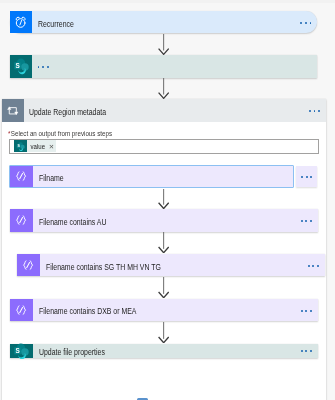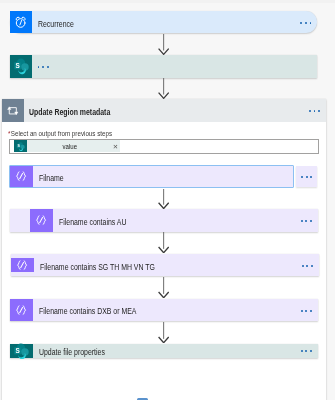--- a/index.html
+++ b/index.html
@@ -22,21 +22,21 @@
 
   
   .arrow{position:absolute;}
 
   
   .scope{position:absolute;box-sizing:border-box;background:#fff;
          box-shadow:0 1.2px 2px rgba(0,0,0,0.18), 0 0 1px rgba(0,0,0,0.14);}
   .scopehead{position:absolute;left:0;top:0;display:flex;align-items:stretch;height:22.5px;}
   .scopehead .ico{width:22.5px;flex:0 0 22.5px;display:flex;align-items:center;justify-content:center;}
   .scopehead .ttl{flex:1;display:flex;align-items:center;padding-left:4.5px;
-                  font-size:9px;line-height:11px;color:#242424;white-space:nowrap;font-weight:bold;}
+                  font-size:9px;line-height:11px;color:#242424;white-space:nowrap;}
   .scopehead .ttl>span{display:block;transform:scaleX(0.77) translateY(2.3px);transform-origin:left center;}
   .scopehead .menu{width:22.2px;flex:0 0 22.2px;display:flex;align-items:center;justify-content:center;padding-top:1.4px;box-sizing:border-box;}
   .scopehead .menu i{display:block;width:1.9px;height:1.9px;border-radius:50%;background:#1763b0;margin:0 1.4px;}
 
   .fieldlabel{position:absolute;font-size:8px;line-height:9px;color:#3b3a39;white-space:nowrap;transform:scaleX(0.78);transform-origin:left center;}
   .fieldlabel .req{color:#a4262c;margin-right:0.5px;}
   .fieldbox{position:absolute;box-sizing:border-box;background:#fff;border:1px solid #a2a1a0;}
   .token{position:absolute;display:flex;align-items:center;background:#e6efee;height:11.5px;}
   .token .tico{width:12.4px;height:11.5px;flex:0 0 12.4px;display:flex;align-items:center;justify-content:center;background:#036c70;}
   .token .ttxt{font-size:8px;line-height:9px;color:#242424;padding:0 0 0 4.6px;width:13.2px;box-sizing:content-box;transform:scaleX(0.76);transform-origin:left center;}
@@ -122,21 +122,21 @@
         <i></i>
       </div>
   </div>
 </div>
 
 <div class="fieldlabel" style="left:7.8px;top:129.3px;">
   <span class="req">*</span><span>Select an output from previous steps</span>
 </div>
 
 <div class="fieldbox" style="left:8.6px;top:139.3px;width:310.3px;height:14.3px;"></div>
-<div class="token" style="left:14.4px;top:140.4px;gap:32px;">
+<div class="token" style="left:14.4px;top:140.4px;">
   <div class="tico">
     <svg width="9" height="9" viewBox="0 0 32 32">
       <circle cx="15.6" cy="9.8" r="8.6" fill="#038087"></circle>
       <circle cx="23.6" cy="17.6" r="7.4" fill="#17979f"></circle>
       <path d="M22.8 19.4 A7.3 7.3 0 1 1 10.6 24.1 A5.3 5.3 0 0 0 22.8 19.4 Z" fill="#2ad2db"></path>
       <rect x="2.6" y="8.6" width="13.0" height="13.8" fill="#08868d"></rect>
       <text x="9.1" y="19.5" font-family="'Liberation Sans',sans-serif" font-size="12.6" font-weight="bold" fill="#ffffff" text-anchor="middle">S</text>
     </svg>
   </div>
   <div class="ttxt">value</div>
@@ -164,21 +164,21 @@
     </div>
 </div>
 
 <div class="arrow" style="left:157.9px;top:188.9px;">
   <svg width="11.3" height="20.1" viewBox="0 0 11.3 20.1">
     <path d="M5.65 0 L5.65 15.7" stroke="#6a6a6a" stroke-width="1"></path>
     <path d="M0.6 13.8 L5.65 19.55 L10.7 13.8" fill="none" stroke="#3b3b3b" stroke-width="1.3" stroke-linejoin="miter"></path>
   </svg>
 </div>
 
-<div class="card shadow" style="left:10px;top:209px;width:307.5px;background:#ede8fd;height:22.6px;padding-left:20px;">
+<div class="card shadow" style="left:10px;top:209px;width:307.5px;background:#ede8fd;height:22.6px;">
   <div class="ico" style="background:#8c6cfd;">
     <svg width="14.2" height="14.2" viewBox="0 0 16 16" fill="none" stroke="#ffffff" stroke-width="1.08" stroke-linecap="round" stroke-linejoin="round">
       <path d="M5.65 3.1 C4.1 3.2 4.8 6.85 2.95 8 C4.8 9.15 4.1 12.8 5.65 12.9"></path>
       <path d="M10.35 3.1 C11.9 3.2 11.2 6.85 13.05 8 C11.2 9.15 11.9 12.8 10.35 12.9"></path>
       <path d="M9.6 5.1 L6.4 10.9" stroke-width="1.15"></path>
     </svg>
   </div>
   <div class="ttl">
       <span>Filename contains AU</span>
     </div>
@@ -189,21 +189,21 @@
     </div>
 </div>
 
 <div class="arrow" style="left:157.9px;top:232.2px;">
   <svg width="11.3" height="21.3" viewBox="0 0 11.3 21.3">
     <path d="M5.65 0 L5.65 16.9" stroke="#6a6a6a" stroke-width="1"></path>
     <path d="M0.6 15.0 L5.65 20.75 L10.7 15.0" fill="none" stroke="#3b3b3b" stroke-width="1.3" stroke-linejoin="miter"></path>
   </svg>
 </div>
 
-<div class="card shadow" style="left:11px;top:253.9px;width:307.5px;background:#ede8fd;height:22.6px;align-items:center;">
+<div class="card shadow" style="left:17px;top:253.9px;width:307.5px;background:#ede8fd;height:22.6px;">
   <div class="ico" style="background:#8c6cfd;">
     <svg width="14.2" height="14.2" viewBox="0 0 16 16" fill="none" stroke="#ffffff" stroke-width="1.08" stroke-linecap="round" stroke-linejoin="round">
       <path d="M5.65 3.1 C4.1 3.2 4.8 6.85 2.95 8 C4.8 9.15 4.1 12.8 5.65 12.9"></path>
       <path d="M10.35 3.1 C11.9 3.2 11.2 6.85 13.05 8 C11.2 9.15 11.9 12.8 10.35 12.9"></path>
       <path d="M9.6 5.1 L6.4 10.9" stroke-width="1.15"></path>
     </svg>
   </div>
   <div class="ttl">
       <span>Filename contains SG TH MH VN TG</span>
     </div>

